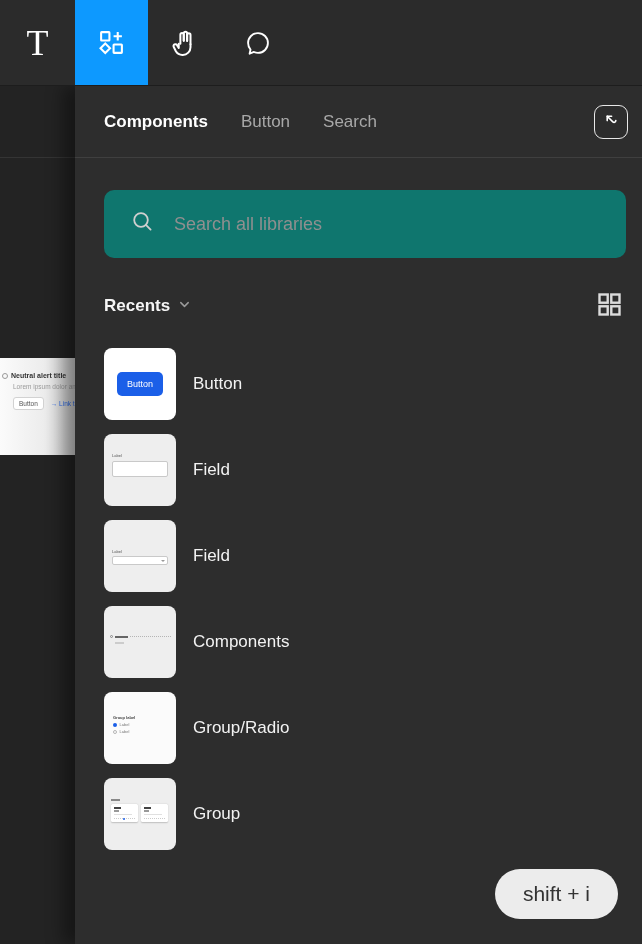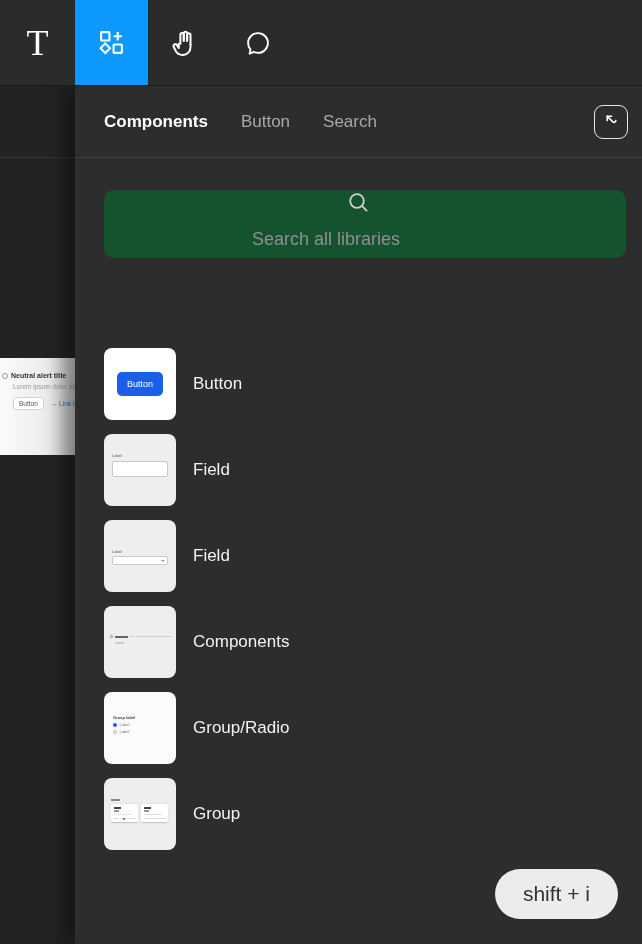--- a/index.html
+++ b/index.html
@@ -54,22 +54,22 @@
   }
   .tab { font-size:17px; color:#a8a8a8; margin-right:33px; cursor:default; }
   .tab--active { color:#ffffff; font-weight:700; }
   .popout-btn {
     margin-left:auto; width:34px; height:34px; border:1.6px solid #e8e8e8;
     border-radius:9px; display:flex; align-items:center; justify-content:center;
   }
 
   .search-box {
     position:absolute; left:29px; top:104px; width:522px; height:68px;
-    background:#14532d; border-radius:10px;
-    display:flex; align-items:center; padding:0 20px 0 26px;flex-direction:column;
+    background:#0f766e; border-radius:10px;
+    display:flex; align-items:center; padding:0 20px 0 26px;
   }
   .search-box svg { flex:none; margin-right:18px; }
   .search-input {
     flex:1; background:transparent; border:none; outline:none;
     font-family:inherit; font-size:18px; color:#e8e8e8;
   }
   .search-input::placeholder { color:#8f8f8f; }
 
   .recents-row {
     position:absolute; left:29px; right:20px; top:204px; height:32px;
@@ -214,20 +214,40 @@
   <div class="search-box">
     <span>
       <svg width="26" height="26" viewBox="0 0 26 26" fill="none" stroke="#cfcfcf" stroke-width="1.8" stroke-linecap="round">
         <circle cx="11" cy="11" r="6.8"></circle>
         <path d="M15.9 15.9 L20.6 20.6"></path>
       </svg>
     </span>
     <input class="search-input" type="text" placeholder="Search all libraries" style="">
   </div>
 
+  <div class="recents-row">
+    <span class="recents-title">
+      <span>Recents</span>
+      <span>
+        <svg width="13" height="13" viewBox="0 0 14 14" fill="none" stroke="#9a9a9a" stroke-width="1.6" stroke-linecap="round" stroke-linejoin="round">
+          <path d="M3 5 l4 4 4 -4"></path>
+        </svg>
+      </span>
+    </span>
+    <span class="grid-btn">
+      <span>
+        <svg width="25" height="25" viewBox="0 0 25 25" fill="none" stroke="#dcdcdc" stroke-width="2.4">
+          <rect x="2.5" y="2.5" width="8.2" height="8.2"></rect>
+          <rect x="14.3" y="2.5" width="8.2" height="8.2"></rect>
+          <rect x="2.5" y="14.3" width="8.2" height="8.2"></rect>
+          <rect x="14.3" y="14.3" width="8.2" height="8.2"></rect>
+        </svg>
+      </span>
+    </span>
+  </div>
 
   <div class="items">
 
     <div class="item">
       <div class="thumb thumb--button">
         <span class="tb-btn">Button</span>
       </div>
       <span class="item-label">Button</span>
     </div>
 

